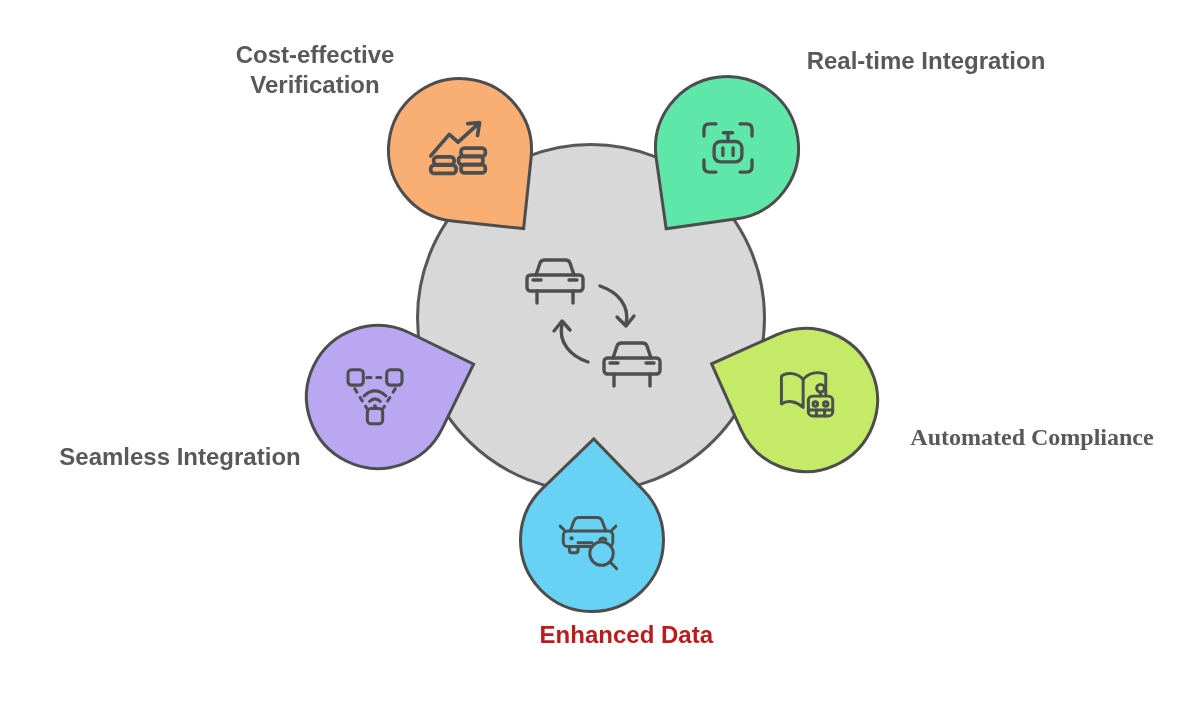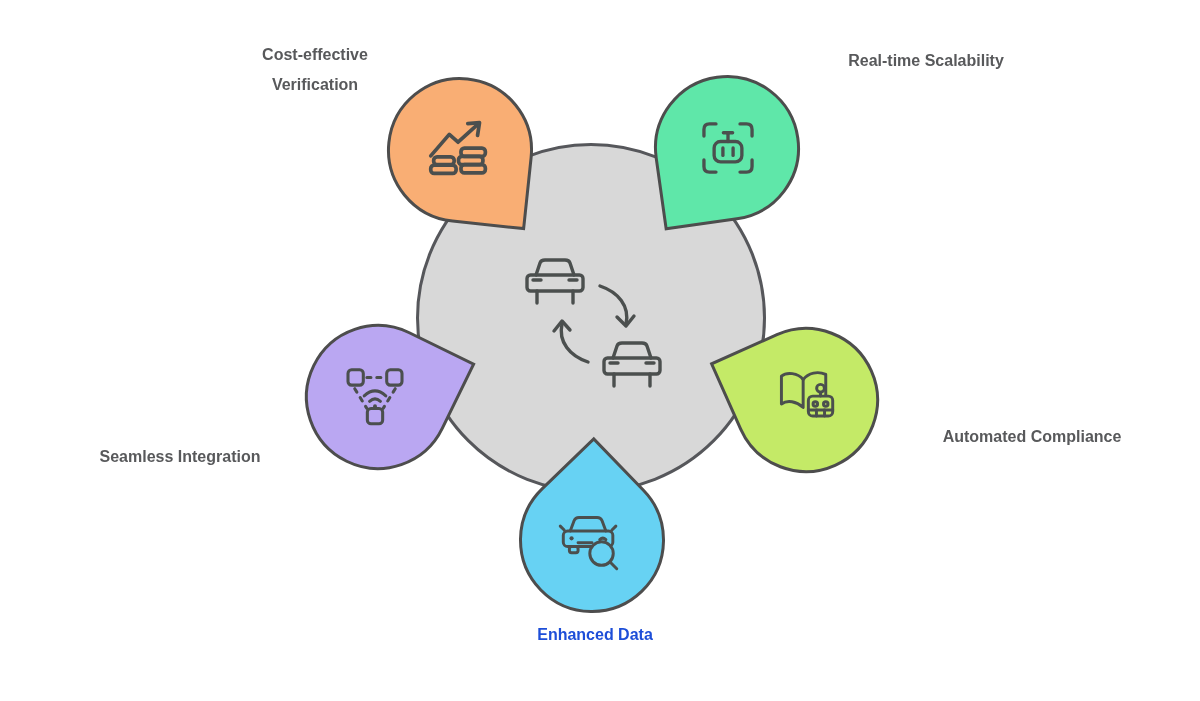--- a/index.html
+++ b/index.html
@@ -43,21 +43,21 @@
   
   .icon {
     position: absolute;
     z-index: 3;
   }
   .icon svg { display: block; width: 100%; height: 100%; }
   
   .label {
     position: absolute;
     z-index: 4;
-    font-size: 16px;
+    font-size: 24px;
     font-weight: 700;
     line-height: 30px;
     text-align: center;
   }
   .label span { display: block; }
 </style>
 </head>
 <body>
 
 <div id="diagram" style="--c-blue: #67d2f3; color: rgb(75, 79, 78);">
@@ -164,28 +164,28 @@
       <path d="M66.5 66.5 L74.5 74.5"></path>
     </svg>
   </div>
 
   <div class="label" style="left: 185px; top: 40px; width: 260px; color: rgb(88, 89, 91);">
     <span>Cost-effective</span>
     <span>Verification</span>
   </div>
 
   <div class="label" style="left: 776px; top: 46px; width: 300px; color: rgb(88, 89, 91);">
-    <span>Real-time Scalability</span>
+    <span>Real-time Integration</span>
   </div>
 
-  <div class="label" style="left: 882px; top: 422px; width: 300px; color: rgb(88, 89, 91);">
+  <div class="label" style="left: 882px; top: 422px; width: 300px; color: rgb(88, 89, 91); font-family: Liberation Serif, serif;">
     <span>Automated Compliance</span>
   </div>
 
-  <div class="label" style="left: 465px; top: 620px; width: 260px; color: #1d4ed8;">
+  <div class="label" style="left: 453px; top: 620px; width: 260px; color: #b91c1c; text-align: right;">
     <span>Enhanced Data</span>
   </div>
 
   <div class="label" style="left: 30px; top: 442px; width: 300px; color: rgb(88, 89, 91);">
     <span>Seamless Integration</span>
   </div>
 
 </div>
 
 </body></html>

